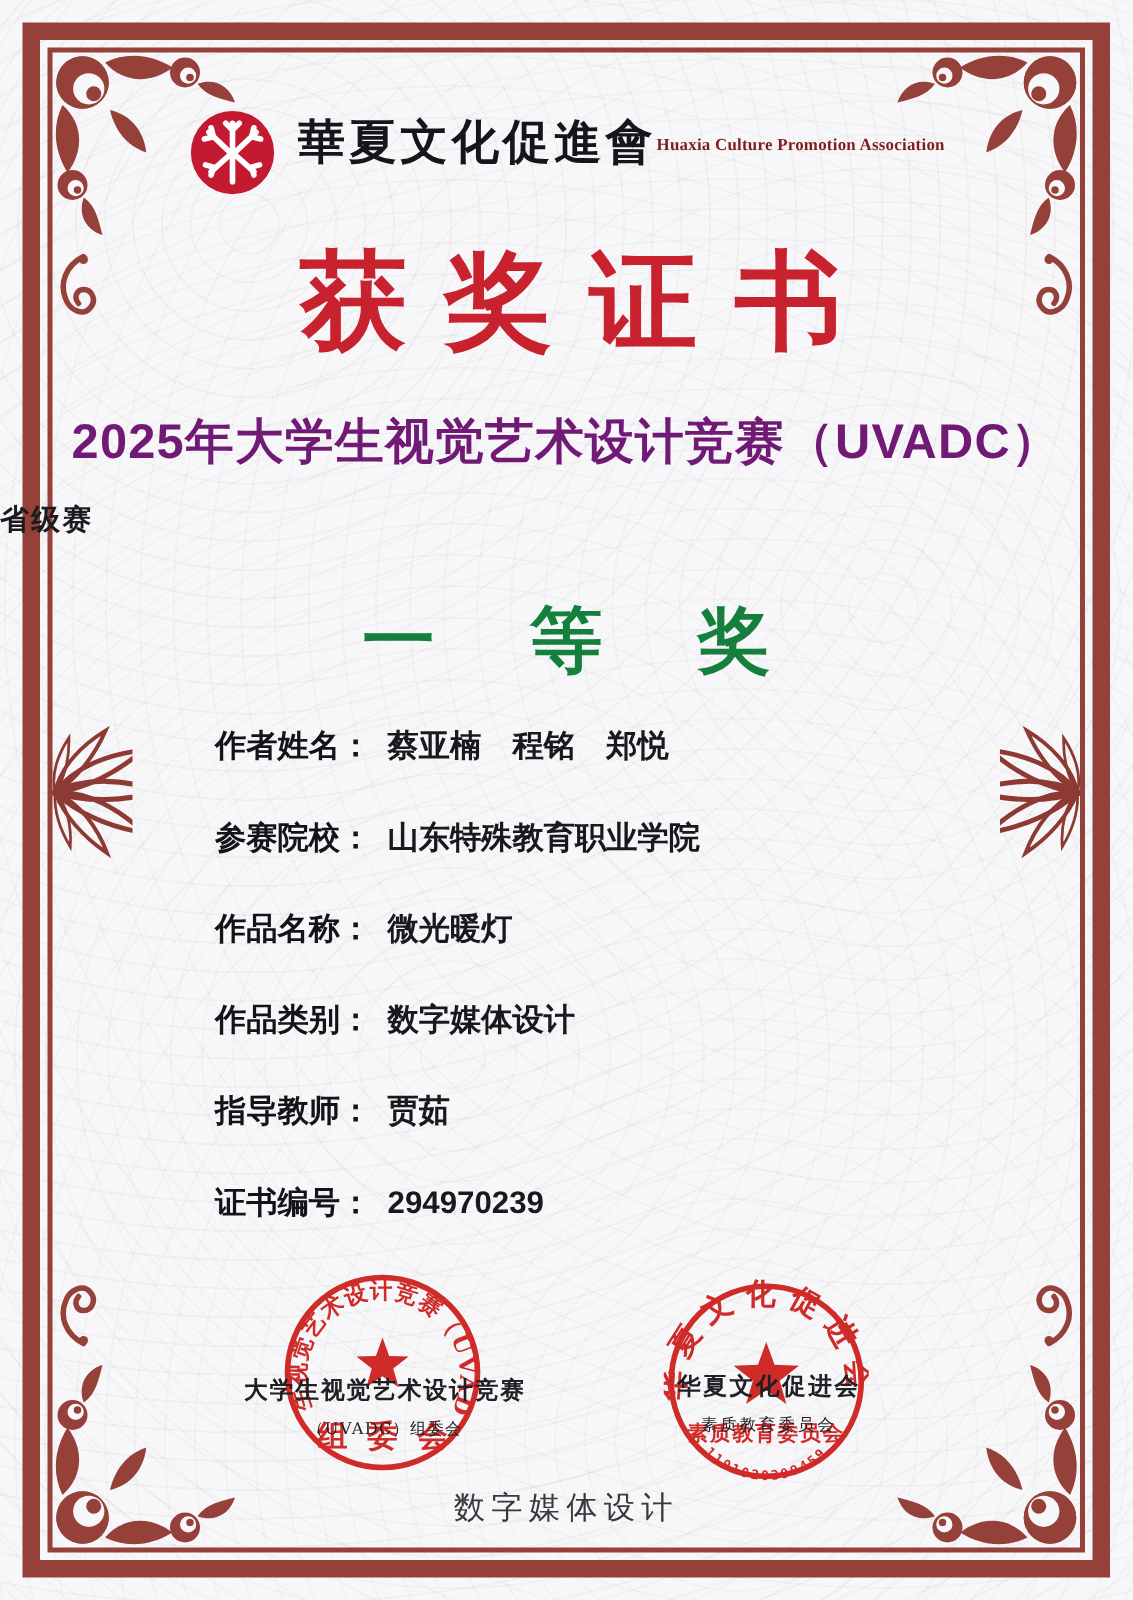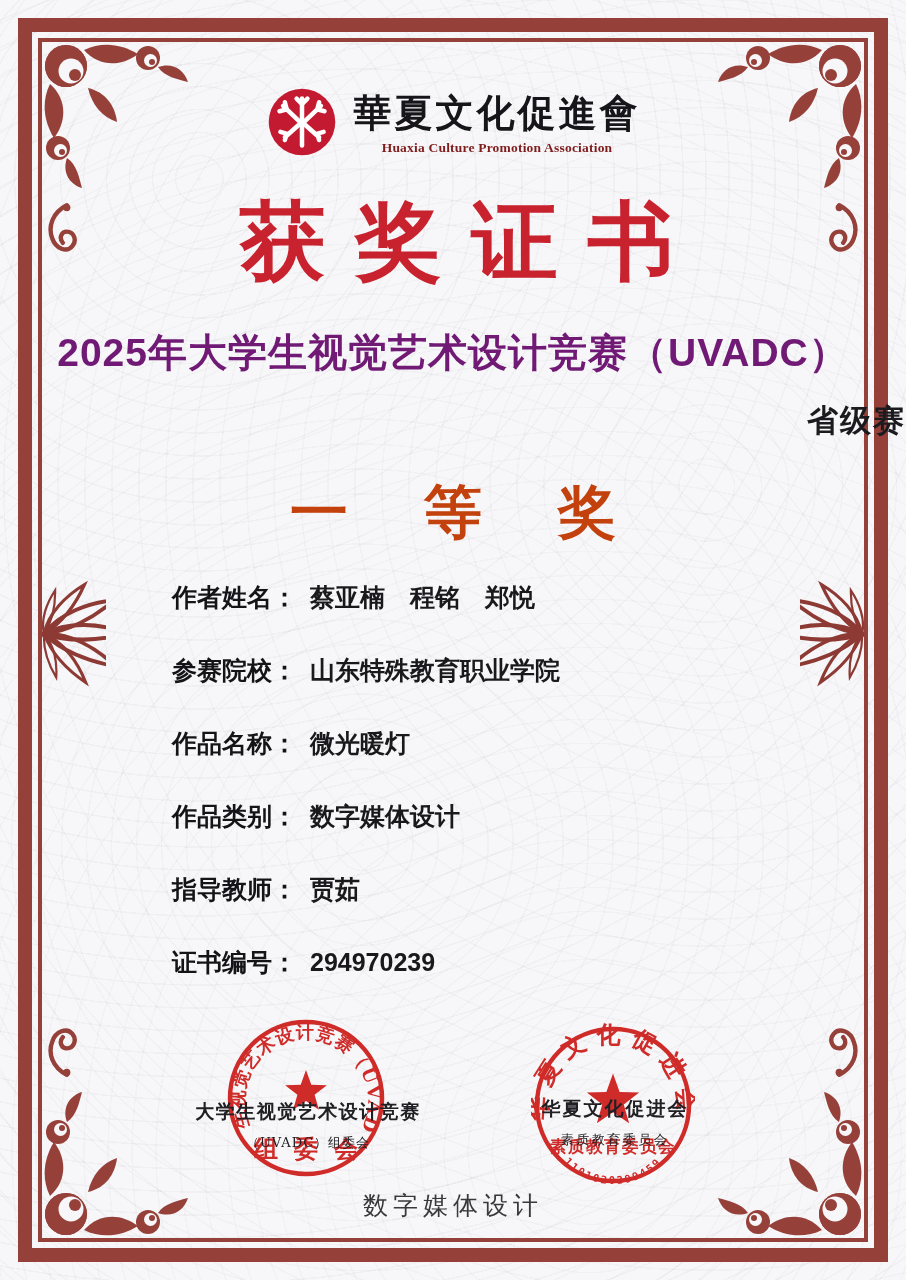--- a/index.html
+++ b/index.html
@@ -26,29 +26,29 @@
   .hook.tl{left:46px;top:198px;}
   .hook.tr{right:46px;top:198px;transform:scaleX(-1);}
   .hook.bl{left:46px;bottom:198px;transform:scaleY(-1);}
   .hook.br{right:46px;bottom:198px;transform:scale(-1,-1);}
   .flower{width:64px;height:212px;top:528px;}
   .flower.left{left:42px;}
   .flower.right{right:42px;transform:scaleX(-1);}
   
   .header{left:0;right:0;top:86px;display:flex;justify-content:center;align-items:flex-start;gap:16px;}
   .logo{width:72px;height:72px;flex:0 0 auto;}
-  .org-text{display:flex;flex-direction:column;align-items:center;padding-top:6px;}
+  .org-text{display:flex;flex-direction:row;align-items:center;padding-top:6px;}
   .org-zh{font-family:"DejaVu Serif",serif;font-size:38px;font-weight:700;color:#15151a;letter-spacing:3px;line-height:1.1;}
   .org-en{font-family:"Liberation Serif",serif;font-size:13.5px;font-weight:700;color:#7f1d1d;margin-top:6px;letter-spacing:.2px;}
   
   .cert-title{left:0;right:0;top:194px;text-align:center;font-family:"DejaVu Serif",serif;
     font-size:86px;font-weight:800;color:#c9222f;letter-spacing:30px;padding-left:37px;line-height:1.1;}
   .comp-name{left:0;right:0;top:326px;text-align:center;font-size:39px;font-weight:700;color:#701a75;letter-spacing:1px;}
-  .comp-stage{left:0;right:0;top:400px;text-align:right;font-size:31px;font-weight:700;color:#1b1b1f;letter-spacing:2px;}
-  .award{left:0;right:0;top:474px;text-align:center;font-size:58px;font-weight:800;color:#c2410c;letter-spacing:30px;padding-left:30px;}
+  .comp-stage{left:0;right:0;top:400px;text-align:left;font-size:23px;font-weight:700;color:#1b1b1f;letter-spacing:2px;}
+  .award{left:0;right:0;top:474px;text-align:center;font-size:58px;font-weight:800;color:#15803d;letter-spacing:30px;padding-left:30px;}
   
   .fields{left:172px;top:584px;}
   .field-row{display:flex;align-items:baseline;margin-bottom:47px;font-size:25px;line-height:26px;white-space:nowrap;}
   .field-label{font-weight:700;color:#141418;}
   .field-value{font-weight:600;color:#19191d;margin-left:13px;}
   
   .stamp{width:164px;height:164px;}
   .stamp.left-stamp{left:224px;top:1016px;}
   .stamp.right-stamp{left:531px;top:1023px;}
   .stamp-overlay{text-align:center;font-family:"DejaVu Serif",serif;color:#202024;}

